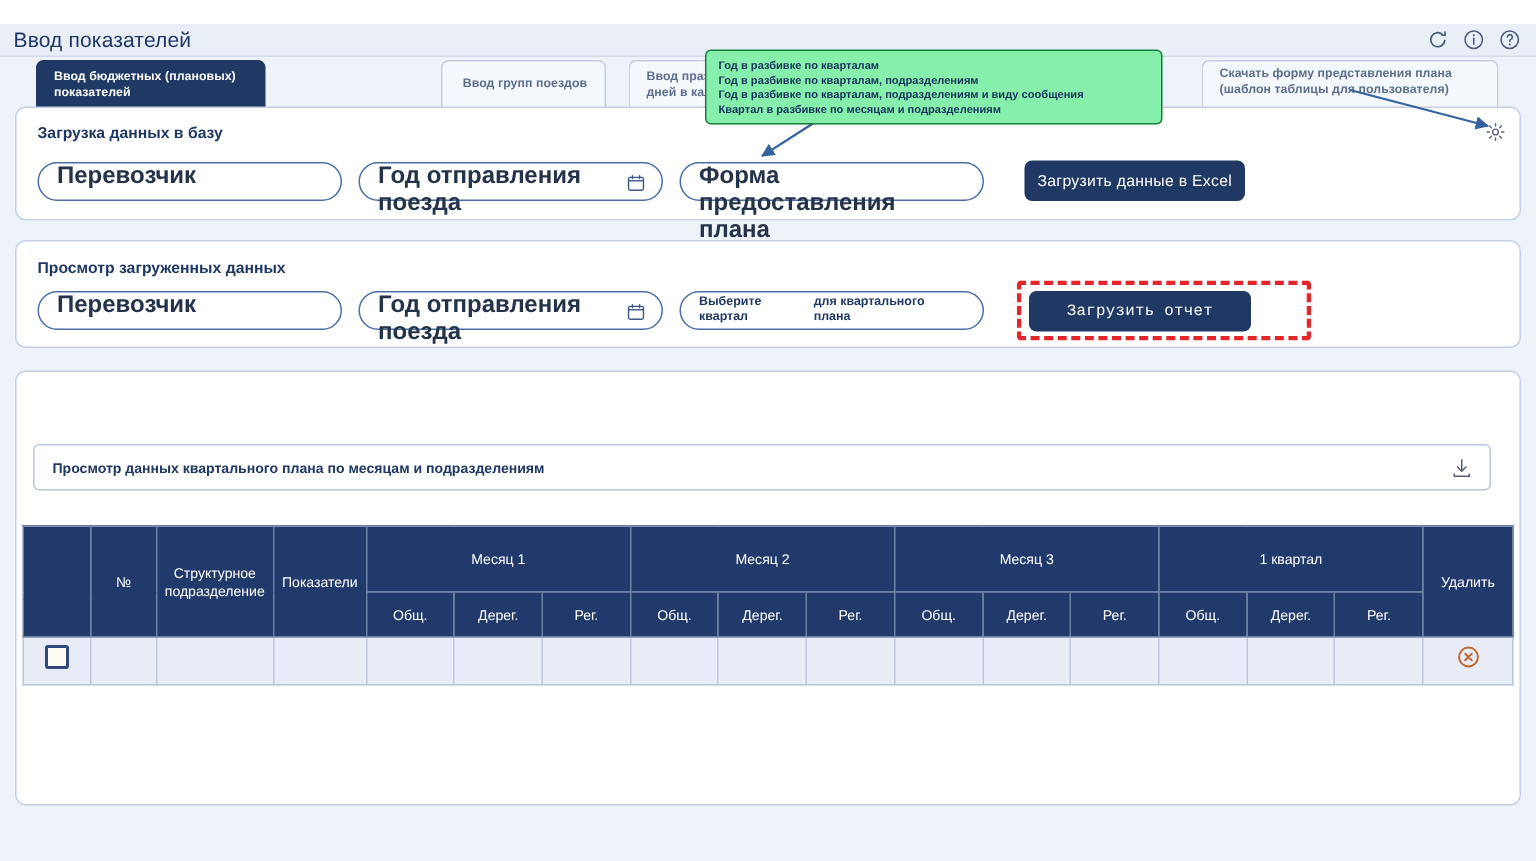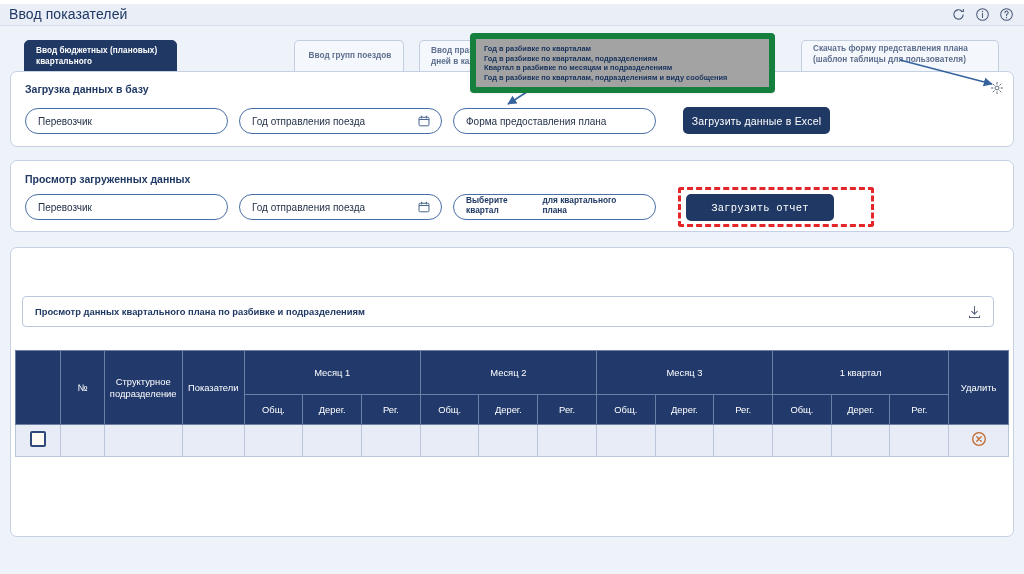--- a/index.html
+++ b/index.html
@@ -12,21 +12,21 @@
     background: #ffffff;
   }
   #root {
     position: relative;
     width: 1024px; height: 574px;
     background: #ffffff;
   }
 
   
   .app-header {
-    position: absolute; left: 0; top: 4px;
+    position: absolute; left: 0; top: 16px;
     width: 1024px; height: 22px;
     background: #e9eef7;
     border-bottom: 1px solid #d3dcea;
   }
   .app-title {
     position: absolute; left: 9px; top: 2px;
     font-size: 14px; color: #1f3864; letter-spacing: .1px;
   }
   .header-icons {
     position: absolute; right: 10px; top: 3px;
@@ -72,22 +72,22 @@
   }
   .ttab-1 { left: 24px;  width: 153px; }
   .ttab-2 { left: 294px; width: 110px; text-align: center; padding-top: 10px; }
   .ttab-3 { left: 419px; width: 115px; }
   .ttab-4 { left: 801px; width: 198px; padding-top: 3px; }
   .ttab-4 .l2 { font-weight: bold; }
 
   
   .callout {
     position: absolute;
-    background: #a3a3a3;
-    border: 6px solid #15803d;
+    background: #86efac;
+    border: 1px solid #15803d;
     border-radius: 4px;
     font-size: 7.4px;
     line-height: 9.6px;
     color: #16325c;
     font-weight: bold;
     padding: 5px 8px;
     z-index: 30;
     box-shadow: 0 1px 2px rgba(0,0,0,.07);
   }
   #callout-forms { left: 470px; top: 33px; width: 305px; }
@@ -114,24 +114,25 @@
   
   #panel-table  { left: 10px; top: 247px; width: 1004px; height: 290px; }
 
   
   .field {
     position: absolute;
     height: 26px;
     background: #ffffff;
     border: 1px solid #4a6fa5;
     border-radius: 13px;
-    font-size: 10px;
+    font-size: 16px;
     color: #24324a;
-    display: flex; align-items: center;
+    display: flex; align-items: flex-start;
     padding: 0 12px;
+    font-weight: bold;
   }
   .field.two-line {
     flex-direction: row;
     align-items: flex-start;
     justify-content: center;
     font-size: 8.3px;
     font-weight: bold;
     line-height: 10px;
     color: #1f3864;
   }
@@ -276,21 +277,21 @@
           <path d="M6.3 6.1a1.75 1.75 0 1 1 2.4 1.65c-.5.25-.7.6-.7 1.1v.4" stroke-linecap="round"></path>
           <circle cx="8" cy="11.4" r=".7" fill="currentColor" stroke="none"></circle>
         </svg>
       </div>
     </div>
   </div>
 
   <div class="top-tabs">
     <div class="ttab active ttab-1">
       <div>Ввод бюджетных (плановых)</div>
-      <div>квартального</div>
+      <div>показателей</div>
     </div>
     <div class="ttab inactive ttab-2">
       <span>Ввод групп поездов</span>
     </div>
     <div class="ttab inactive ttab-3">
       <div>Ввод праз</div>
       <div>дней в кал</div>
     </div>
     <div class="ttab inactive ttab-4">
       <div>Скачать форму представления плана</div>
@@ -374,21 +375,21 @@
     <div>по кварталам, подразделениям и видам сообщения</div>
   </div>
   <div class="ftab active" id="ftab-4">
     <div>Форма предоставления квартального плана</div>
     <div>по месяцам и подразделениям</div>
   </div>
 
   <div class="card" id="panel-table"></div>
 
   <div id="section-bar">
-    <span class="label">Просмотр данных квартального плана по разбивке и подразделениям</span>
+    <span class="label">Просмотр данных квартального плана по месяцам и подразделениям</span>
     <span class="dl">
       <svg viewBox="0 0 14 15" width="13" height="14" fill="none" stroke="currentColor" stroke-width="1.1">
         <path d="M7 1.5v8" stroke-linecap="round"></path>
           <path d="M4 6.8 7 9.8l3-3" stroke-linecap="round" stroke-linejoin="round"></path>
         <path d="M1.6 11.8v1.7h10.8v-1.7" stroke-linecap="round"></path>
       </svg>
     </span>
   </div>
 
   <table id="data-table">
@@ -476,17 +477,17 @@
         <path d="M0,0 L6,3 L0,6 z" fill="#36639e"></path>
       </marker>
     </defs>
     <line x1="555" y1="74" x2="508" y2="104" stroke="#36639e" stroke-width="1.5" marker-end="url(#ah)"></line>
     <line x1="900" y1="60" x2="992" y2="84" stroke="#36639e" stroke-width="1.5" marker-end="url(#ah)"></line>
   </svg>
 
   <div class="callout" id="callout-forms">
     <div>Год в разбивке по кварталам</div>
     <div>Год в разбивке по кварталам, подразделениям</div>
+    <div>Год в разбивке по кварталам, подразделениям и виду сообщения</div>
     <div>Квартал в разбивке по месяцам и подразделениям</div>
-    <div>Год в разбивке по кварталам, подразделениям и виду сообщения</div>
   </div>
 
 </div>
 
 </body></html>

